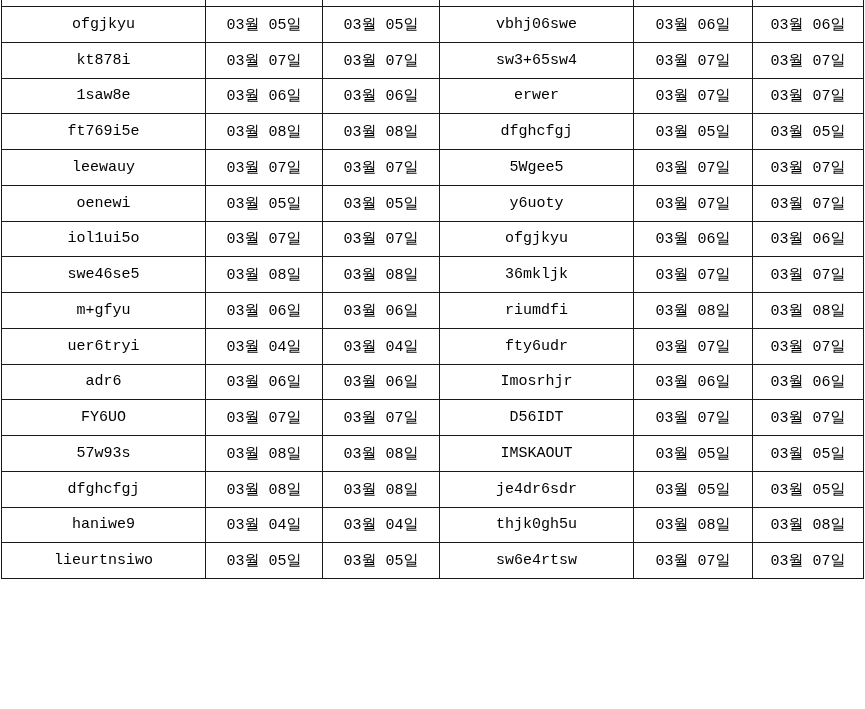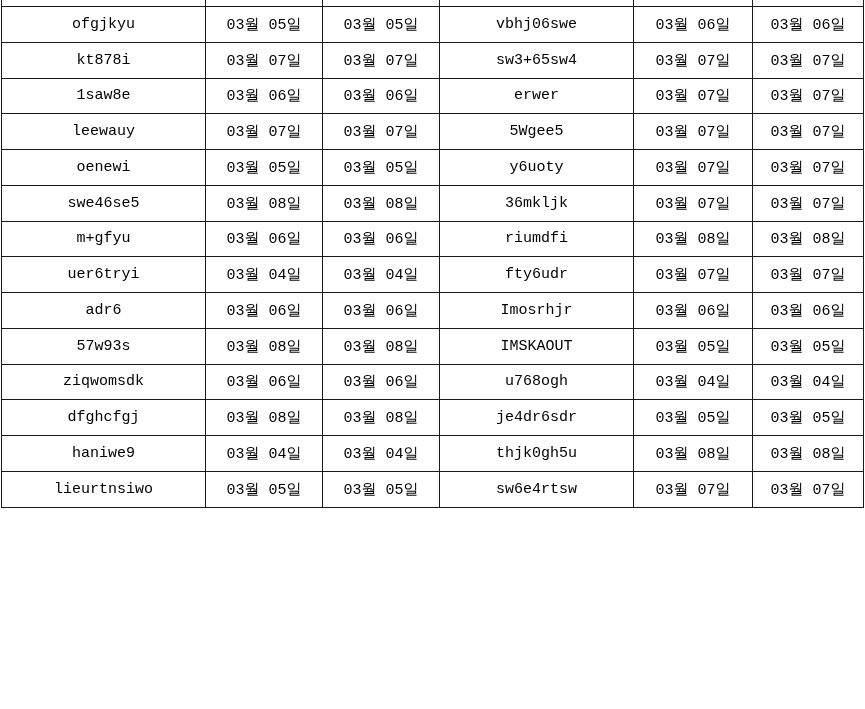--- a/index.html
+++ b/index.html
@@ -85,36 +85,52 @@
   </tr>
         <tr>
     <td class="c-id">1saw8e</td>
     <td class="c-date">03월 06일</td>
     <td class="c-date">03월 06일</td>
     <td class="c-id">erwer</td>
     <td class="c-date">03월 07일</td>
     <td class="c-date">03월 07일</td>
   </tr>
         <tr>
+    <td class="c-id">ft769i5e</td>
+    <td class="c-date">03월 08일</td>
+    <td class="c-date">03월 08일</td>
+    <td class="c-id">dfghcfgj</td>
+    <td class="c-date">03월 05일</td>
+    <td class="c-date">03월 05일</td>
+  </tr>
+        <tr>
     <td class="c-id">leewauy</td>
     <td class="c-date">03월 07일</td>
     <td class="c-date">03월 07일</td>
     <td class="c-id">5Wgee5</td>
     <td class="c-date">03월 07일</td>
     <td class="c-date">03월 07일</td>
   </tr>
         <tr>
     <td class="c-id">oenewi</td>
     <td class="c-date">03월 05일</td>
     <td class="c-date">03월 05일</td>
     <td class="c-id">y6uoty</td>
     <td class="c-date">03월 07일</td>
     <td class="c-date">03월 07일</td>
   </tr>
         <tr>
+    <td class="c-id">iol1ui5o</td>
+    <td class="c-date">03월 07일</td>
+    <td class="c-date">03월 07일</td>
+    <td class="c-id">ofgjkyu</td>
+    <td class="c-date">03월 06일</td>
+    <td class="c-date">03월 06일</td>
+  </tr>
+        <tr>
     <td class="c-id">swe46se5</td>
     <td class="c-date">03월 08일</td>
     <td class="c-date">03월 08일</td>
     <td class="c-id">36mkljk</td>
     <td class="c-date">03월 07일</td>
     <td class="c-date">03월 07일</td>
   </tr>
         <tr>
     <td class="c-id">m+gfyu</td>
     <td class="c-date">03월 06일</td>
@@ -133,34 +149,34 @@
   </tr>
         <tr>
     <td class="c-id">adr6</td>
     <td class="c-date">03월 06일</td>
     <td class="c-date">03월 06일</td>
     <td class="c-id">Imosrhjr</td>
     <td class="c-date">03월 06일</td>
     <td class="c-date">03월 06일</td>
   </tr>
         <tr>
+    <td class="c-id">FY6UO</td>
+    <td class="c-date">03월 07일</td>
+    <td class="c-date">03월 07일</td>
+    <td class="c-id">D56IDT</td>
+    <td class="c-date">03월 07일</td>
+    <td class="c-date">03월 07일</td>
+  </tr>
+        <tr>
     <td class="c-id">57w93s</td>
     <td class="c-date">03월 08일</td>
     <td class="c-date">03월 08일</td>
     <td class="c-id">IMSKAOUT</td>
     <td class="c-date">03월 05일</td>
     <td class="c-date">03월 05일</td>
-  </tr>
-        <tr>
-    <td class="c-id">ziqwomsdk</td>
-    <td class="c-date">03월 06일</td>
-    <td class="c-date">03월 06일</td>
-    <td class="c-id">u768ogh</td>
-    <td class="c-date">03월 04일</td>
-    <td class="c-date">03월 04일</td>
   </tr>
         <tr>
     <td class="c-id">dfghcfgj</td>
     <td class="c-date">03월 08일</td>
     <td class="c-date">03월 08일</td>
     <td class="c-id">je4dr6sdr</td>
     <td class="c-date">03월 05일</td>
     <td class="c-date">03월 05일</td>
   </tr>
         <tr>

